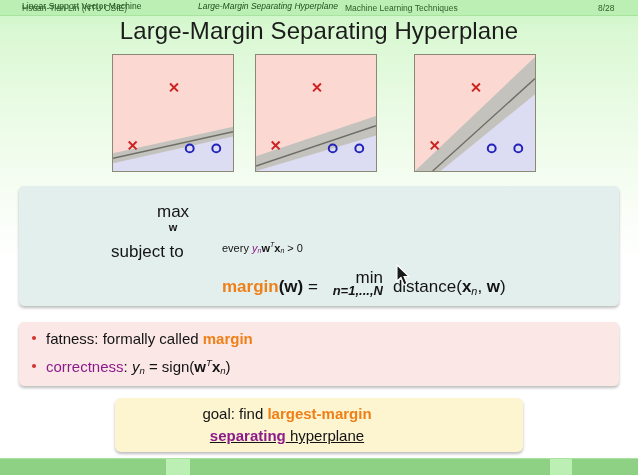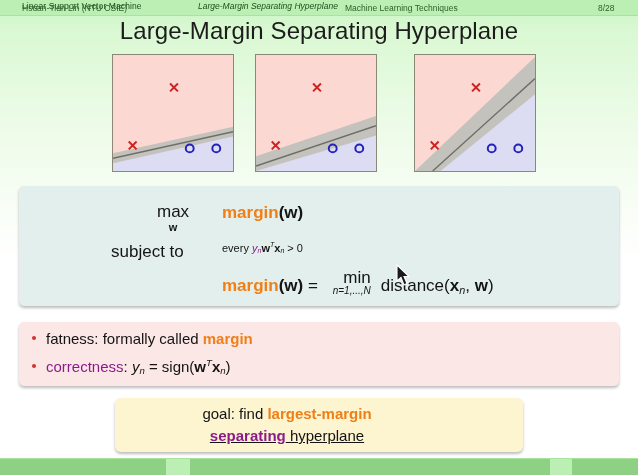--- a/index.html
+++ b/index.html
@@ -140,21 +140,21 @@
     vertical-align: -0.26em;
     font-weight: normal;
   }
   .minstack {
     display: inline-block;
     text-align: right;
     vertical-align: -0.15em;
     margin: 0 10px;
   }
   .minstack .mtop { display: block; font-size: 17px; line-height: 16px; }
-  .minstack .mbot { display: block; font-size: 10px; line-height: 10px; font-style: italic; }
+  .minstack .mbot { display: block; font-size: 13px; line-height: 10px; font-style: italic; font-weight: bold; }
 
   
   .bullets-box {
     left: 19px; top: 322px;
     width: 600px; height: 64px;
     background: #fbe8e6;
   }
   .bullet-row {
     position: absolute;
     left: 32px;
@@ -300,23 +300,20 @@
 
   </div>
 
   <div class="box formula-box"></div>
 
   <div class="fx lbl-max">
     <span>max</span>
     <span class="sub">w</span>
   </div>
 
-  <div class="fx eq-margin1">
-    <span class="orange">margin</span><span class="bold">(</span><span class="bold">w</span><span class="bold">)</span>
-  </div>
 
   <div class="fx lbl-subject">subject to</div>
 
   <div class="fx eq-every">
     <span>every</span>
     <span class="purple ital">y</span><sub class="n purple">n</sub><span class="bold">w</span><sup class="T">T</sup><span class="bold">x</span><sub class="n">n</sub>
     <span>&gt; 0</span>
   </div>
 
   <div class="fx eq-margin2">

